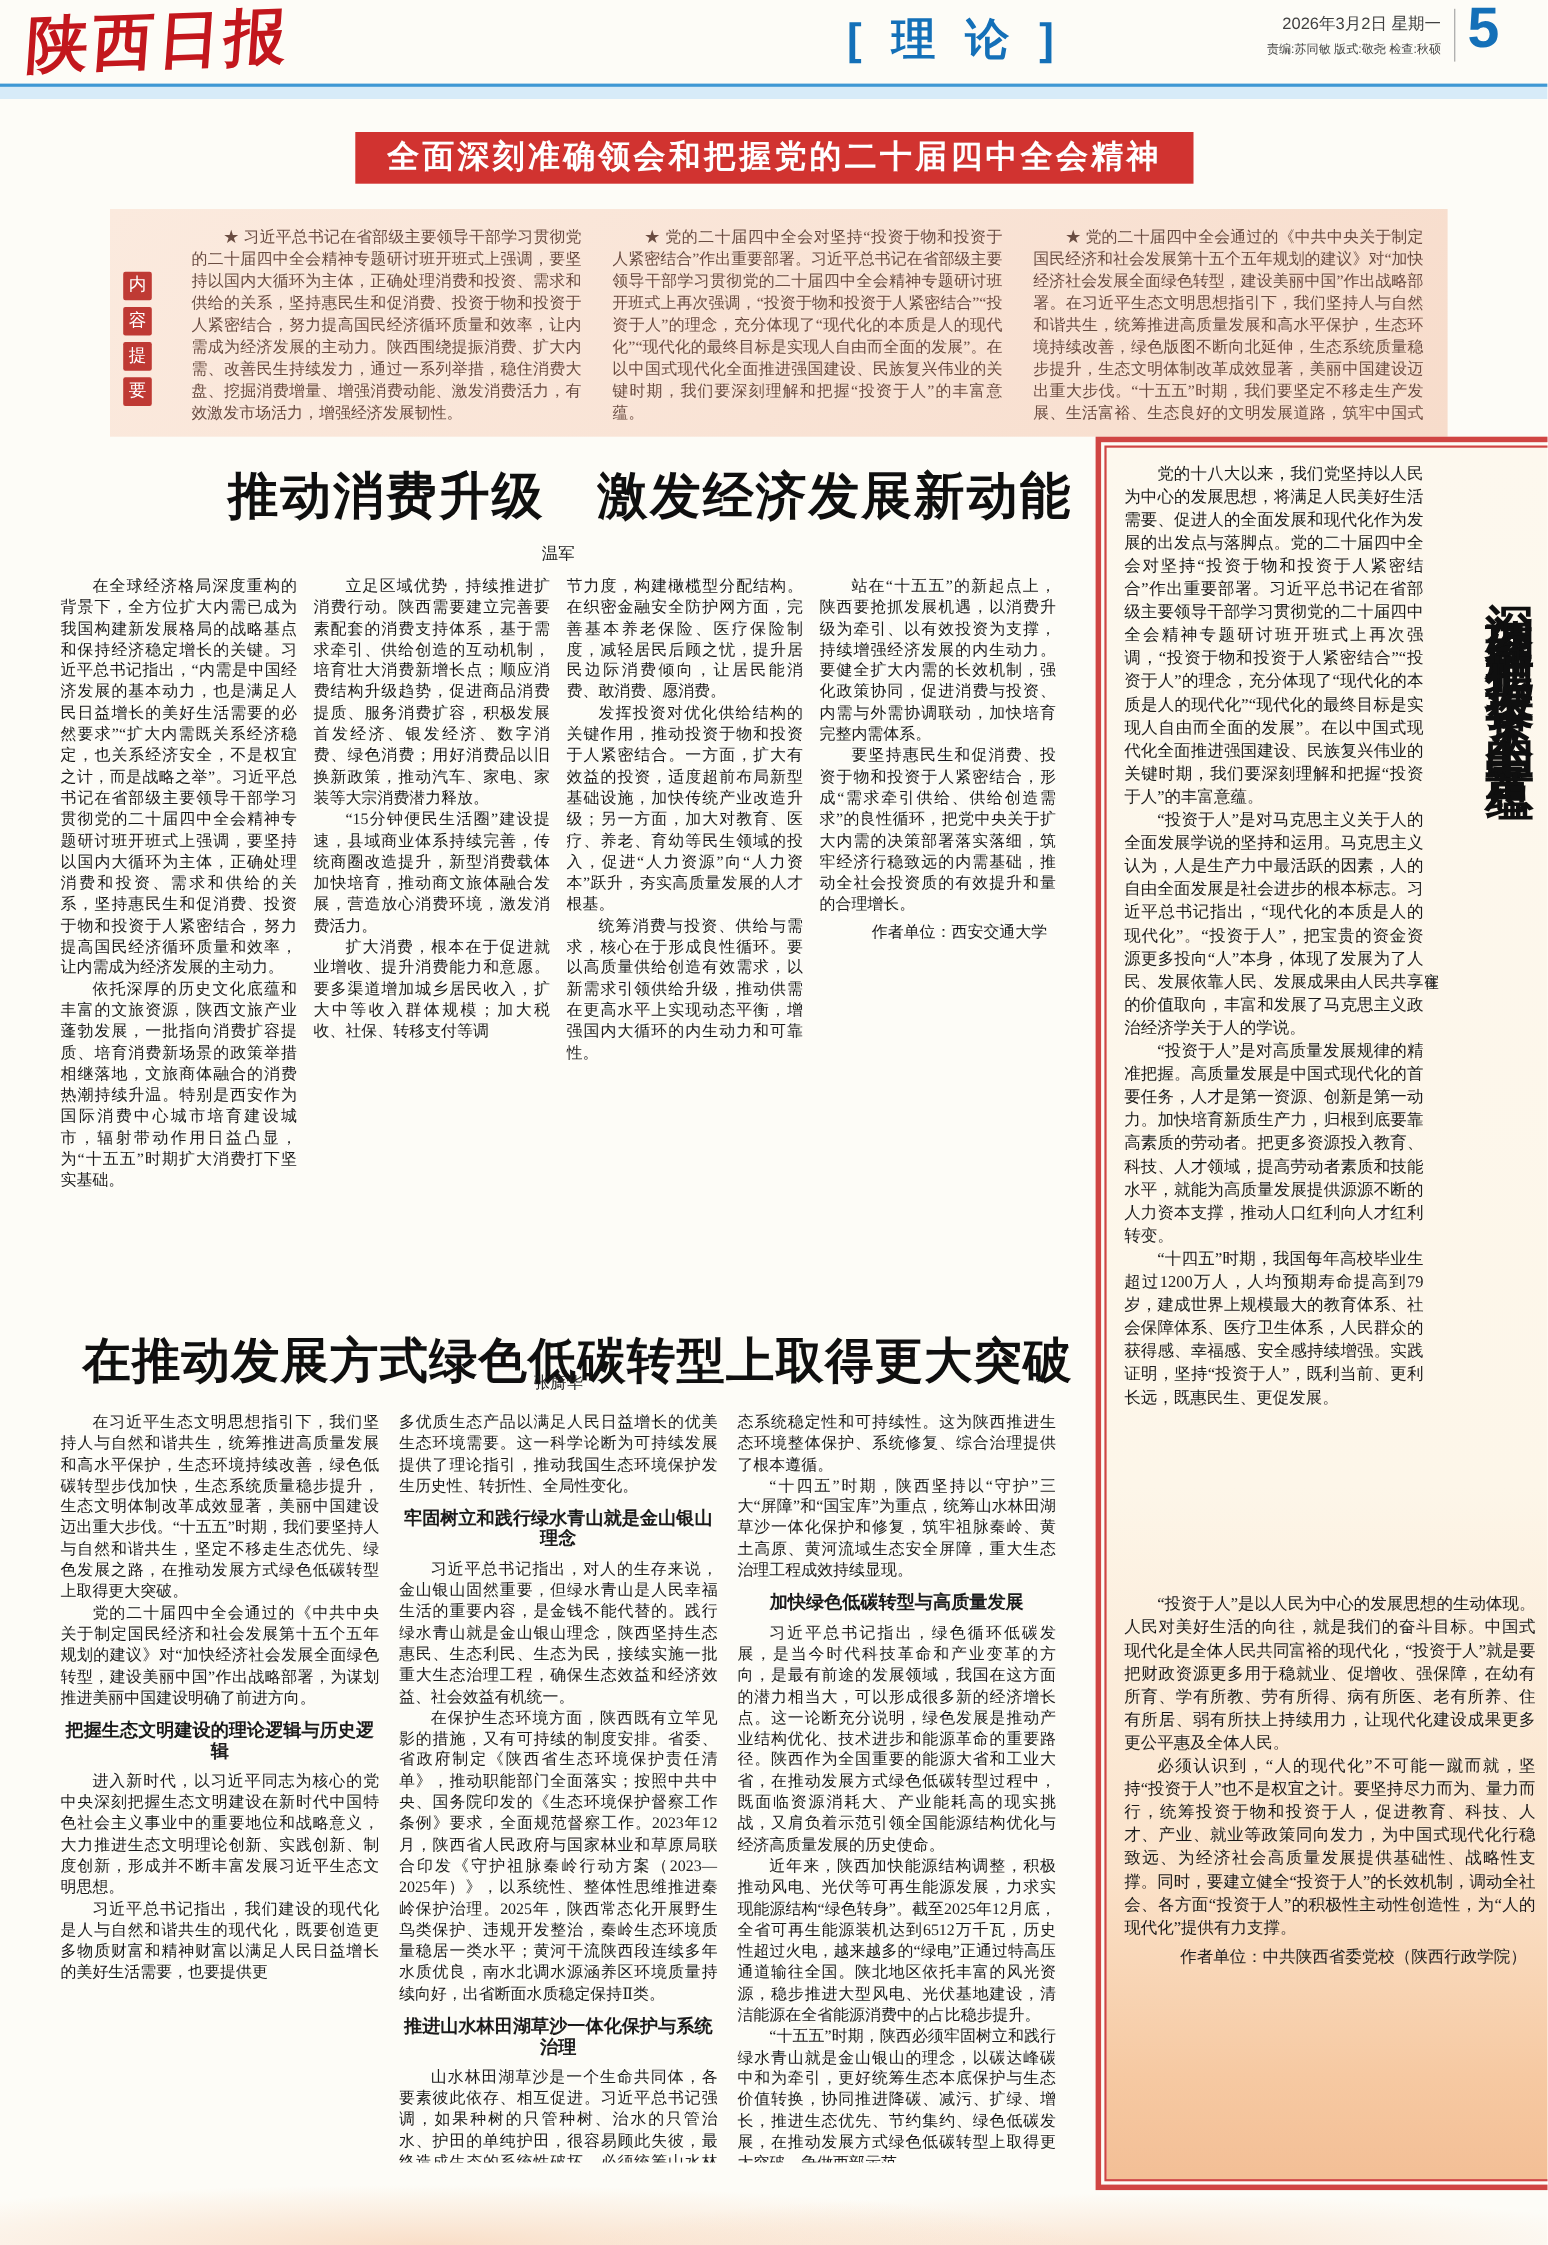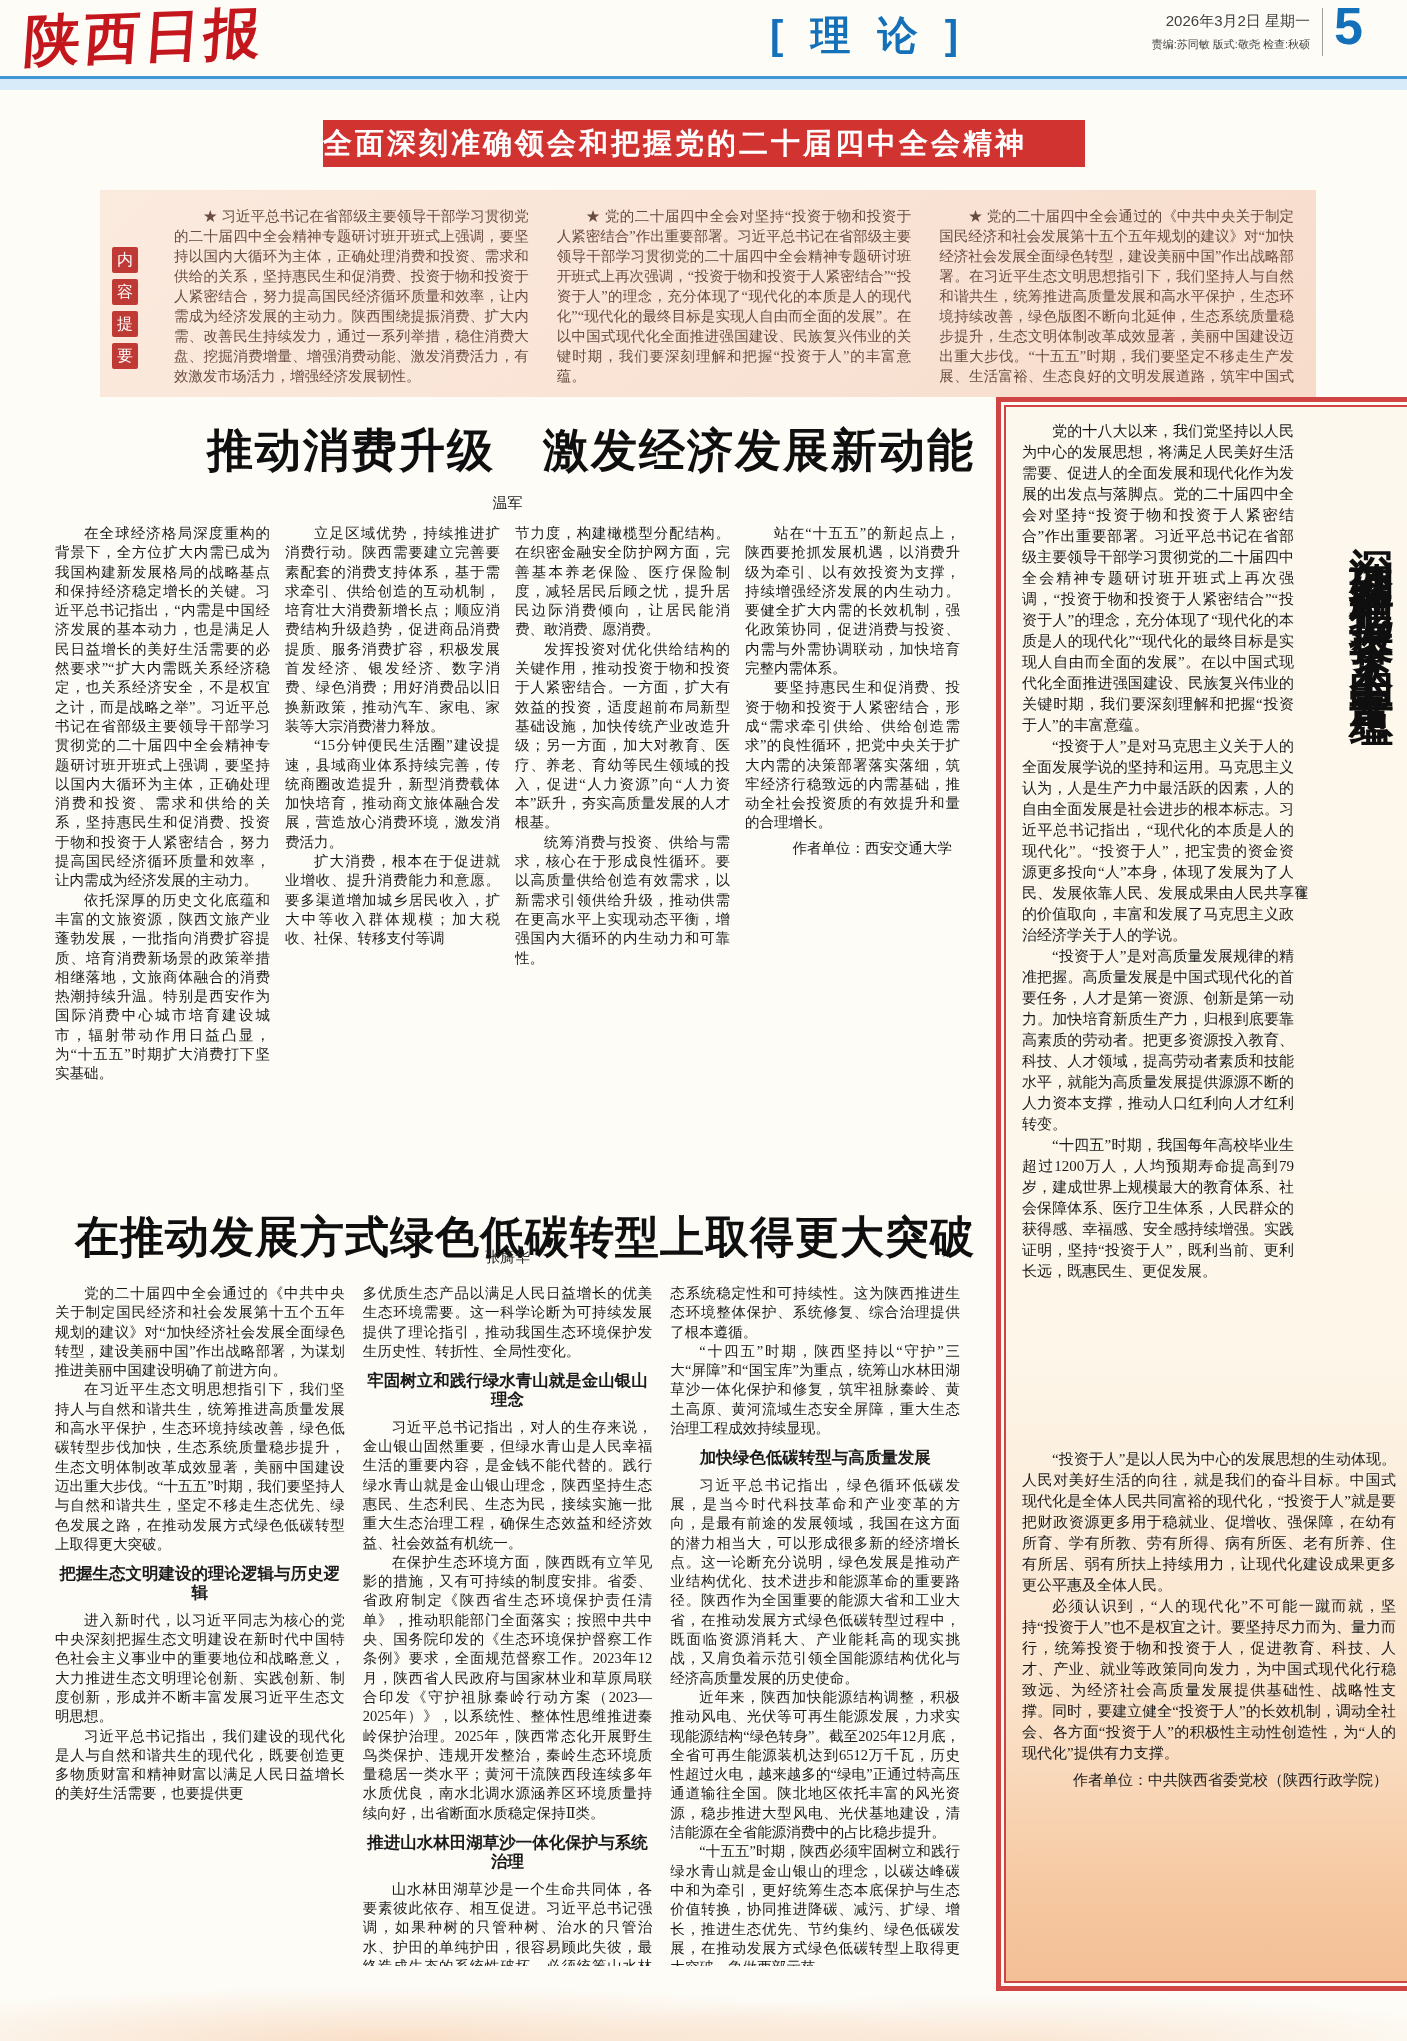--- a/index.html
+++ b/index.html
@@ -15,21 +15,21 @@
   .date-line{font-size:15px;color:#404040;}
   .editors-line{font-size:11px;color:#444;margin-top:6px;}
   .v-divider{position:absolute;left:1322px;top:8px;width:1px;height:48px;background:#9f9f9f;}
   .page-num{position:absolute;left:1334px;top:-4px;font-size:52px;font-weight:900;color:#1470b8;
         font-family:"Liberation Sans",sans-serif;}
   .blue-rule{position:absolute;left:0;top:76px;width:1407px;height:3px;background:#3f98d4;}
   .blue-band{position:absolute;left:0;top:79px;width:1407px;height:11px;background:#d7ebf8;}
   
   .banner{position:absolute;left:323px;top:120px;width:762px;height:47px;background:#d13330;
         color:#ffffff;font-family:"Liberation Sans",sans-serif;font-weight:800;font-size:29px;
-        line-height:47px;letter-spacing:3px;}
+        line-height:47px;text-align:center;letter-spacing:3px;}
   
   .summary{position:absolute;left:100px;top:190px;width:1216px;height:207px;box-sizing:border-box;
         background:linear-gradient(135deg,#fbeade 0%,#f9e3d5 55%,#f7dccb 100%);
         display:flex;padding:16px 22px 14px 12px;}
   .summary-labels{width:36px;display:flex;flex-direction:column;justify-content:center;gap:6px;margin-top:26px;}
   .summary-label{width:26px;height:26px;background:#bf3a34;color:#fff;font-size:16px;line-height:26px;
         text-align:center;border-radius:2px;font-family:"Liberation Sans",sans-serif;}
   .summary-cols{flex:1;display:flex;gap:28px;padding-left:26px;}
   .summary-col{flex:1;font-size:14.5px;line-height:20px;color:#6a4c41;text-align:justify;overflow:hidden;}
   .summary-col .blk{text-indent:2em;}
@@ -129,22 +129,22 @@
         <div class="b-p">站在“十五五”的新起点上，陕西要抢抓发展机遇，以消费升级为牵引、以有效投资为支撑，持续增强经济发展的内生动力。要健全扩大内需的长效机制，强化政策协同，促进消费与投资、内需与外需协调联动，加快培育完整内需体系。</div>
         <div class="b-p">要坚持惠民生和促消费、投资于物和投资于人紧密结合，形成“需求牵引供给、供给创造需求”的良性循环，把党中央关于扩大内需的决策部署落实落细，筑牢经济行稳致远的内需基础，推动全社会投资质的有效提升和量的合理增长。</div>
         <div class="b-a">作者单位：西安交通大学</div>
       </div>
   </div>
 
   <div id="a2-title" class="a-title">在推动发展方式绿色低碳转型上取得更大突破</div>
   <div id="a2-author" class="a-author">张旖华</div>
   <div id="a2-body" class="a-body">
     <div class="col">
+        <div class="b-p">在习近平生态文明思想指引下，我们坚持人与自然和谐共生，统筹推进高质量发展和高水平保护，生态环境持续改善，绿色低碳转型步伐加快，生态系统质量稳步提升，生态文明体制改革成效显著，美丽中国建设迈出重大步伐。“十五五”时期，我们要坚持人与自然和谐共生，坚定不移走生态优先、绿色发展之路，在推动发展方式绿色低碳转型上取得更大突破。</div>
         <div class="b-p">党的二十届四中全会通过的《中共中央关于制定国民经济和社会发展第十五个五年规划的建议》对“加快经济社会发展全面绿色转型，建设美丽中国”作出战略部署，为谋划推进美丽中国建设明确了前进方向。</div>
-        <div class="b-p">在习近平生态文明思想指引下，我们坚持人与自然和谐共生，统筹推进高质量发展和高水平保护，生态环境持续改善，绿色低碳转型步伐加快，生态系统质量稳步提升，生态文明体制改革成效显著，美丽中国建设迈出重大步伐。“十五五”时期，我们要坚持人与自然和谐共生，坚定不移走生态优先、绿色发展之路，在推动发展方式绿色低碳转型上取得更大突破。</div>
         <div class="b-h">把握生态文明建设的理论逻辑与历史逻辑</div>
         <div class="b-p">进入新时代，以习近平同志为核心的党中央深刻把握生态文明建设在新时代中国特色社会主义事业中的重要地位和战略意义，大力推进生态文明理论创新、实践创新、制度创新，形成并不断丰富发展习近平生态文明思想。</div>
         <div class="b-p">习近平总书记指出，我们建设的现代化是人与自然和谐共生的现代化，既要创造更多物质财富和精神财富以满足人民日益增长的美好生活需要，也要提供更</div>
       </div>
     <div class="col">
         <div class="b-c">多优质生态产品以满足人民日益增长的优美生态环境需要。这一科学论断为可持续发展提供了理论指引，推动我国生态环境保护发生历史性、转折性、全局性变化。</div>
         <div class="b-h">牢固树立和践行绿水青山就是金山银山理念</div>
         <div class="b-p">习近平总书记指出，对人的生存来说，金山银山固然重要，但绿水青山是人民幸福生活的重要内容，是金钱不能代替的。践行绿水青山就是金山银山理念，陕西坚持生态惠民、生态利民、生态为民，接续实施一批重大生态治理工程，确保生态效益和经济效益、社会效益有机统一。</div>
         <div class="b-p">在保护生态环境方面，陕西既有立竿见影的措施，又有可持续的制度安排。省委、省政府制定《陕西省生态环境保护责任清单》，推动职能部门全面落实；按照中共中央、国务院印发的《生态环境保护督察工作条例》要求，全面规范督察工作。2023年12月，陕西省人民政府与国家林业和草原局联合印发《守护祖脉秦岭行动方案（2023—2025年）》，以系统性、整体性思维推进秦岭保护治理。2025年，陕西常态化开展野生鸟类保护、违规开发整治，秦岭生态环境质量稳居一类水平；黄河干流陕西段连续多年水质优良，南水北调水源涵养区环境质量持续向好，出省断面水质稳定保持Ⅱ类。</div>
         <div class="b-h">推进山水林田湖草沙一体化保护与系统治理</div>

